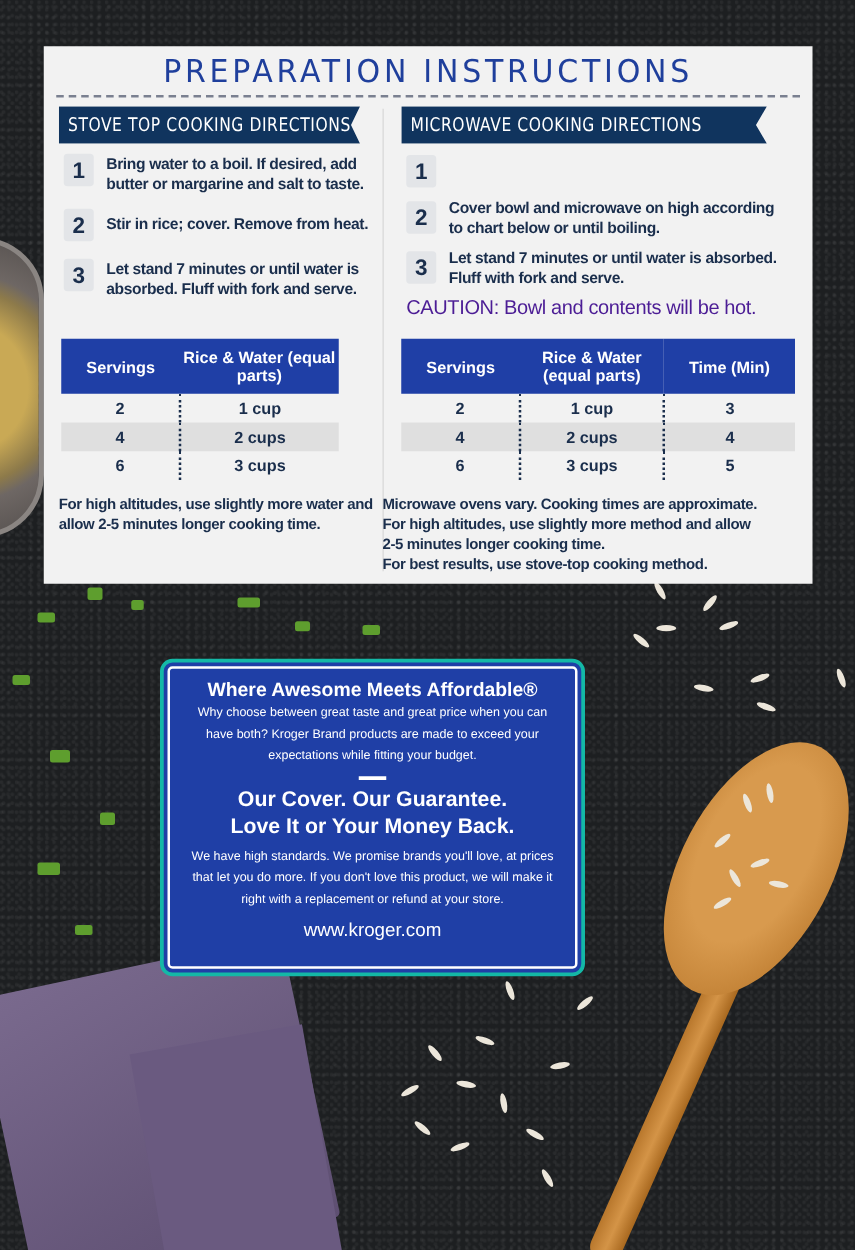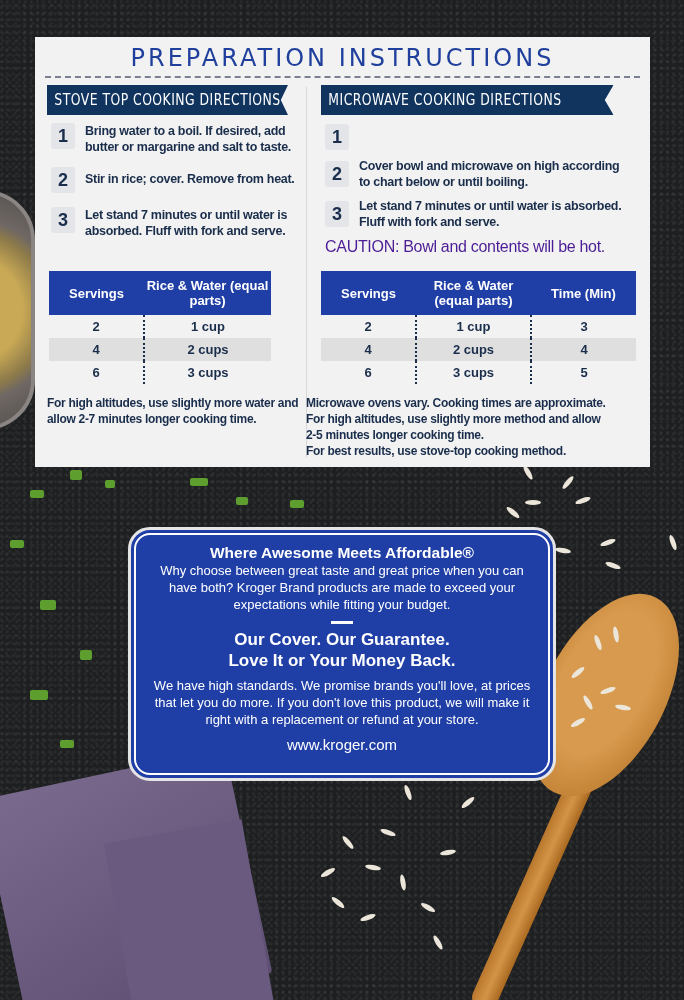--- a/index.html
+++ b/index.html
@@ -74,27 +74,27 @@
     table.cook { position: absolute; border-collapse: collapse; color: #1a2e4c; font-weight: bold; font-size: 13px; }
     table.cook thead th {
       background: #1f3fa6; color: #fff; height: 44px; font-size: 13px; line-height: 15px; font-weight: bold;
     }
     table.cook td { text-align: center; height: 23px; }
     table.cook tr.shade td { background: #dfdfdf; }
     table.cook td.sep { border-right: 2px dotted #1a2e4c; }
     .note { position: absolute; color: #1a2e4c; font-size: 12px; font-weight: bold; line-height: 16px; letter-spacing: -0.3px; }
 
     .promo {
-      position: absolute; left: 128px; top: 527px; width: 428px; height: 254px;
-      background: #1f3fa6; border-radius: 22px;
-      border: 3px solid #e5e5e5; outline: 2px solid #fff; outline-offset: -8px;
+      position: absolute; left: 128px; top: 527px; width: 340px; height: 254px;
+      background: #1f3fa6; border-radius: 10px;
+      border: 3px solid #14b8a6; outline: 2px solid #fff; outline-offset: -8px;
       color: #fff; text-align: center; padding-top: 14px;
     }
     .promo h2 { font-size: 15.5px; font-weight: bold; }
-    .promo p { font-size: 13px; line-height: 17px; }
+    .promo p { font-size: 10px; line-height: 17px; }
     .promo .bar { width: 22px; height: 3px; background: #fff; margin: 8px auto 5px; }
     .promo h3 { font-size: 17px; font-weight: bold; line-height: 21px; }
     .promo .p2 { margin-top: 6px; }
     .promo .url { font-size: 15px; font-weight: normal; margin-top: 8px; }
   </style>
 </head>
 <body>
 
 <div class="bowl"></div>
 <div class="chive" style="left:30px;top:490px;width:14px;height:8px;"></div>
@@ -181,21 +181,21 @@
       <tr class="shade">
         <td class="sep">4</td>
         <td>2 cups</td>
       </tr>
       <tr>
         <td class="sep">6</td>
         <td>3 cups</td>
       </tr>
     </tbody>
   </table>
-  <div class="note" style="left:12px;top:358px;width:262px;">For high altitudes, use slightly more water and allow 2-7 minutes longer cooking time.</div>
+  <div class="note" style="left:12px;top:358px;width:262px;">For high altitudes, use slightly more water and allow 2-5 minutes longer cooking time.</div>
 
   <div class="banner" style="left:286px;top:48px;width:318px;">MICROWAVE COOKING DIRECTIONS</div>
   <div class="steps" style="left:290px;top:84px;width:320px;">
     <div class="step">
       <div class="num" style="margin-top:3px">1</div>
     </div>
     <div class="step">
       <div class="num" style="margin-top:3px">2</div>
       <div class="step-text" style="width:270px">Cover bowl and microwave on high according to chart below or until boiling.</div>
     </div>

